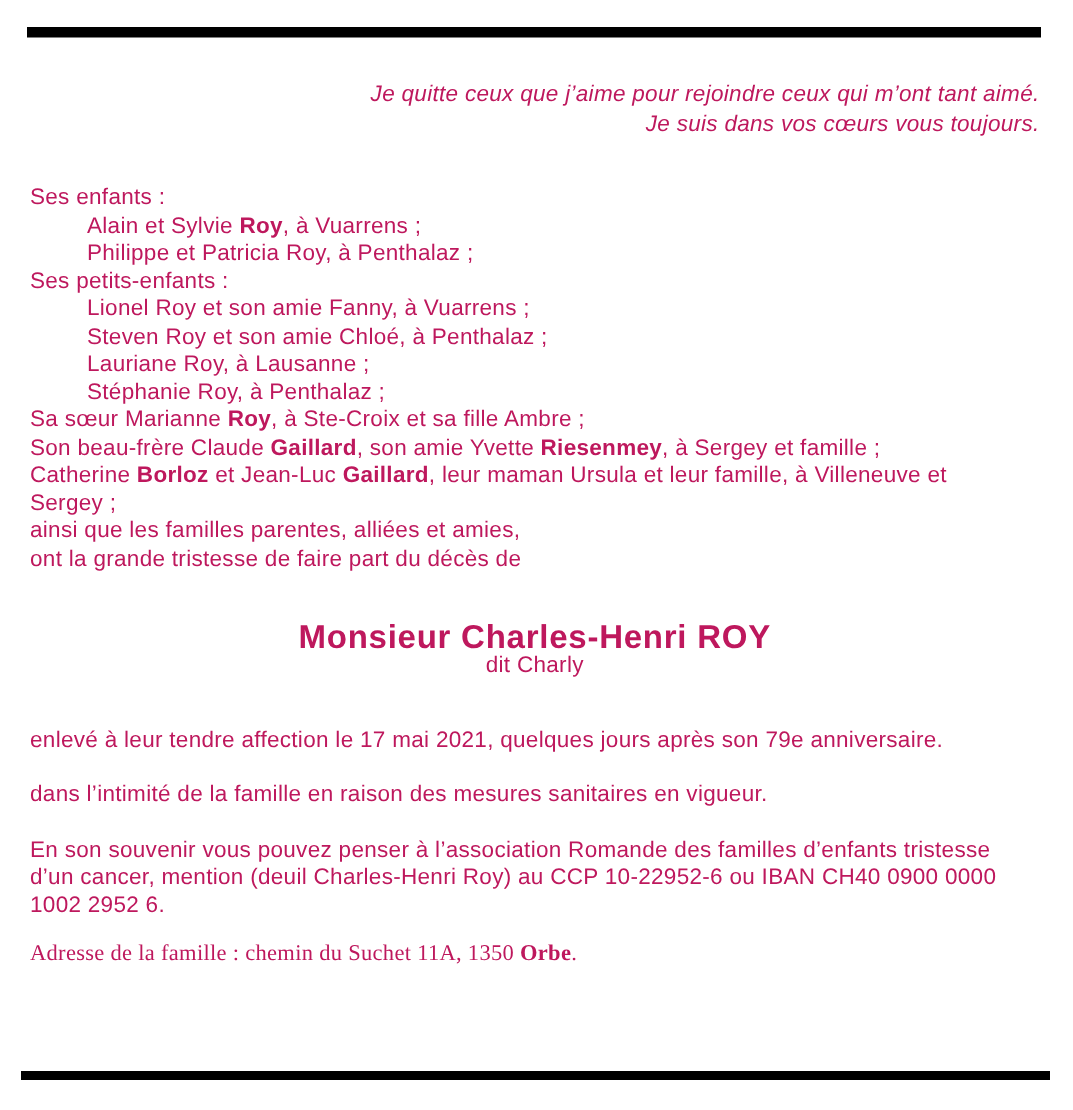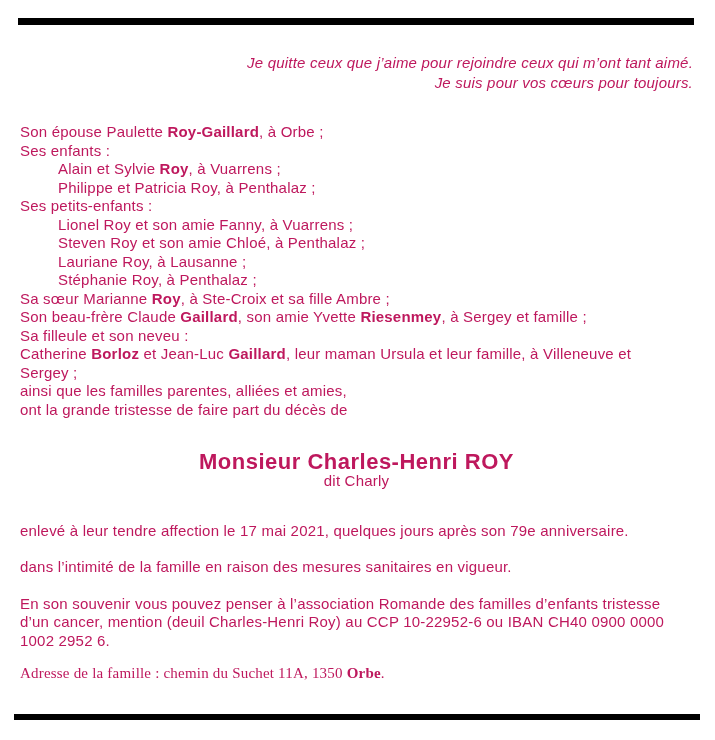--- a/index.html
+++ b/index.html
@@ -46,36 +46,34 @@
 <body>
 
 <div class="page">
 
   <div class="rule rule-top"></div>
 
   <div class="content">
 
     <div class="epigraph">
       <div class="epigraph-line">Je quitte ceux que j’aime pour rejoindre ceux qui m’ont tant aimé.</div>
-      <div class="epigraph-line">Je suis pour vos cœurs pour toujours.</div>
+      <div class="epigraph-line">Je suis dans vos cœurs vous toujours.</div>
     </div>
 
     <div class="family">
-        <div class="line"><span>Son épouse Paulette </span><span class="b">Roy-Gaillard</span><span>, à Orbe ;</span></div>
         <div class="line"><span>Ses enfants :</span></div>
         <div class="line indent"><span>Alain et Sylvie </span><span class="b">Roy</span><span>, à Vuarrens ;</span></div>
         <div class="line indent"><span>Philippe et Patricia Roy, à Penthalaz ;</span></div>
         <div class="line"><span>Ses petits-enfants :</span></div>
         <div class="line indent"><span>Lionel Roy et son amie Fanny, à Vuarrens ;</span></div>
         <div class="line indent"><span>Steven Roy et son amie Chloé, à Penthalaz ;</span></div>
         <div class="line indent"><span>Lauriane Roy, à Lausanne ;</span></div>
         <div class="line indent"><span>Stéphanie Roy, à Penthalaz ;</span></div>
         <div class="line"><span>Sa sœur Marianne </span><span class="b">Roy</span><span>, à Ste-Croix et sa fille Ambre ;</span></div>
         <div class="line"><span>Son beau-frère Claude </span><span class="b">Gaillard</span><span>, son amie Yvette </span><span class="b">Riesenmey</span><span>, à Sergey et famille ;</span></div>
-        <div class="line"><span>Sa filleule et son neveu :</span></div>
         <div class="line"><span>Catherine </span><span class="b">Borloz</span><span> et Jean-Luc </span><span class="b">Gaillard</span><span>, leur maman Ursula et leur famille, à Villeneuve et</span></div>
         <div class="line"><span>Sergey ;</span></div>
         <div class="line"><span>ainsi que les familles parentes, alliées et amies,</span></div>
         <div class="line"><span>ont la grande tristesse de faire part du décès de</span></div>
       </div>
 
     <div class="deceased">
       <div class="deceased-name">Monsieur Charles-Henri ROY</div>
       <div class="deceased-nick">dit Charly</div>
     </div>

